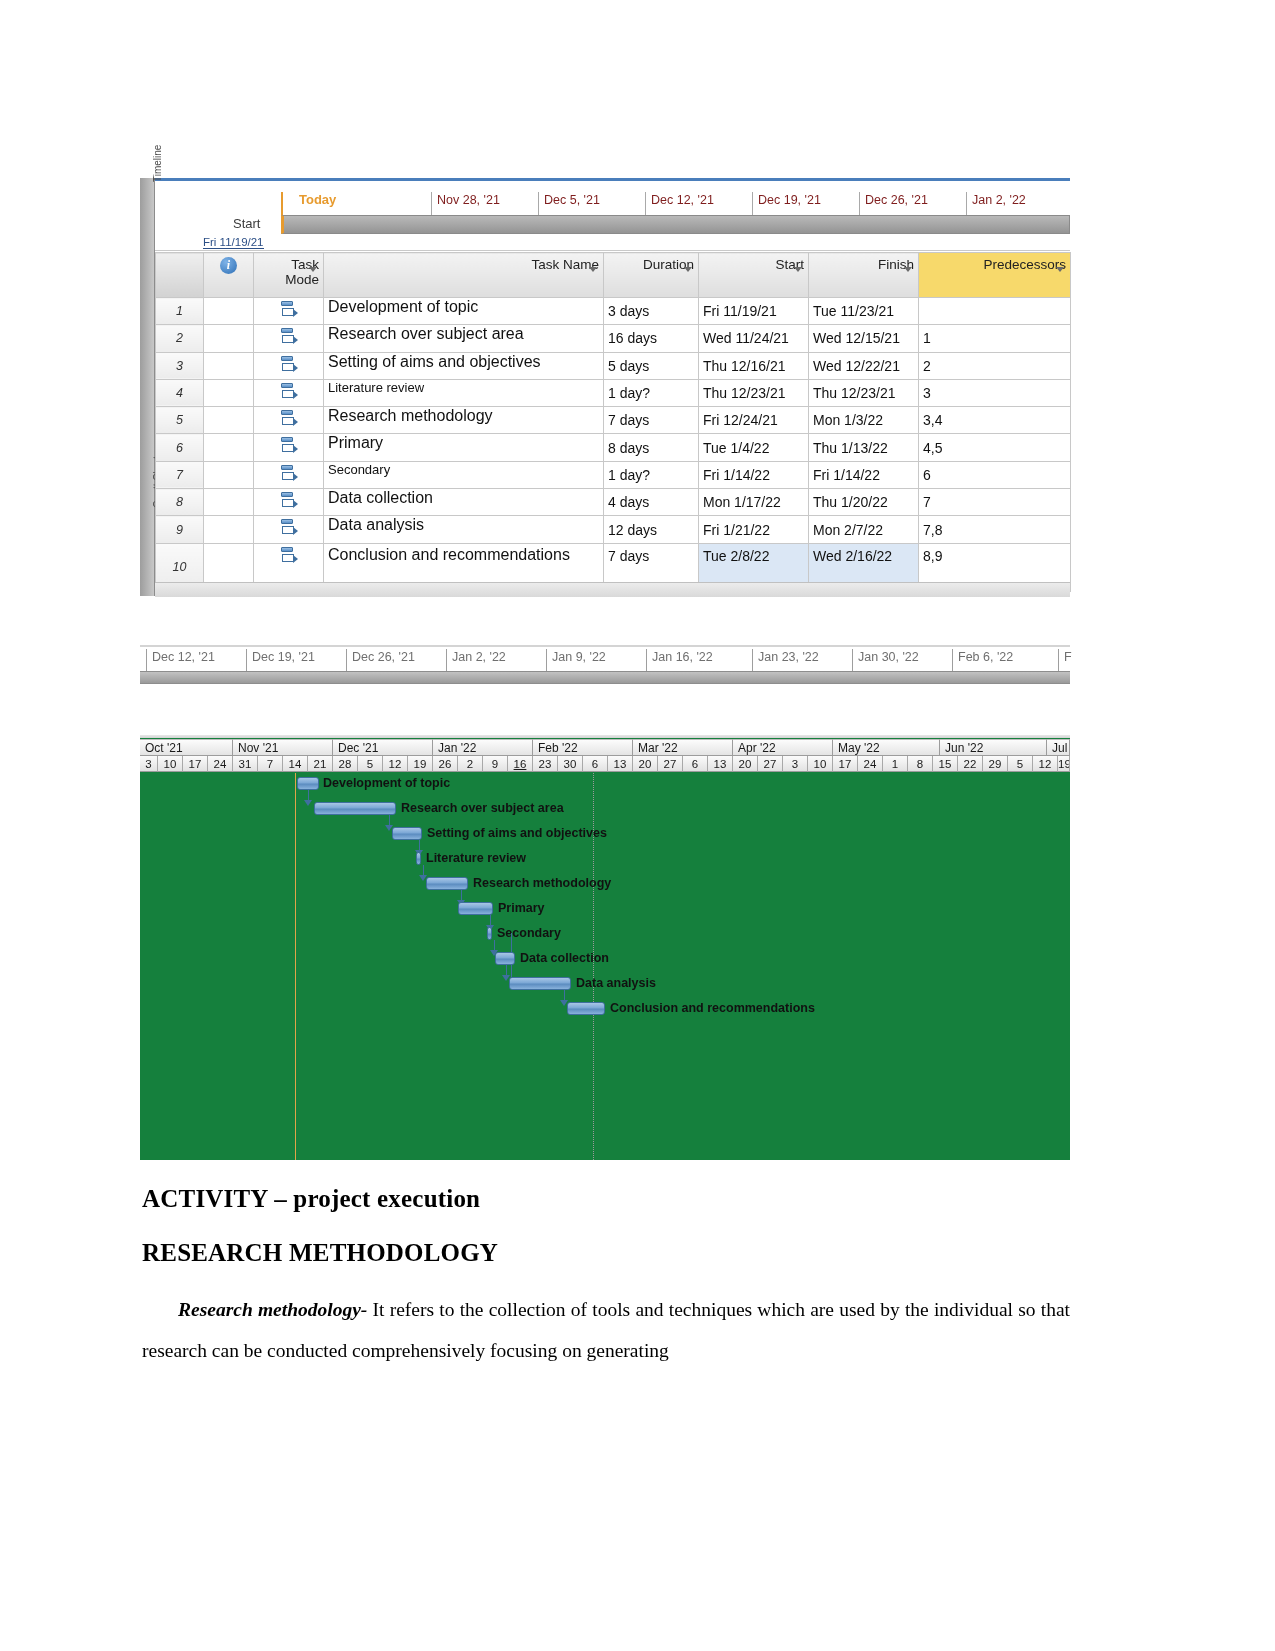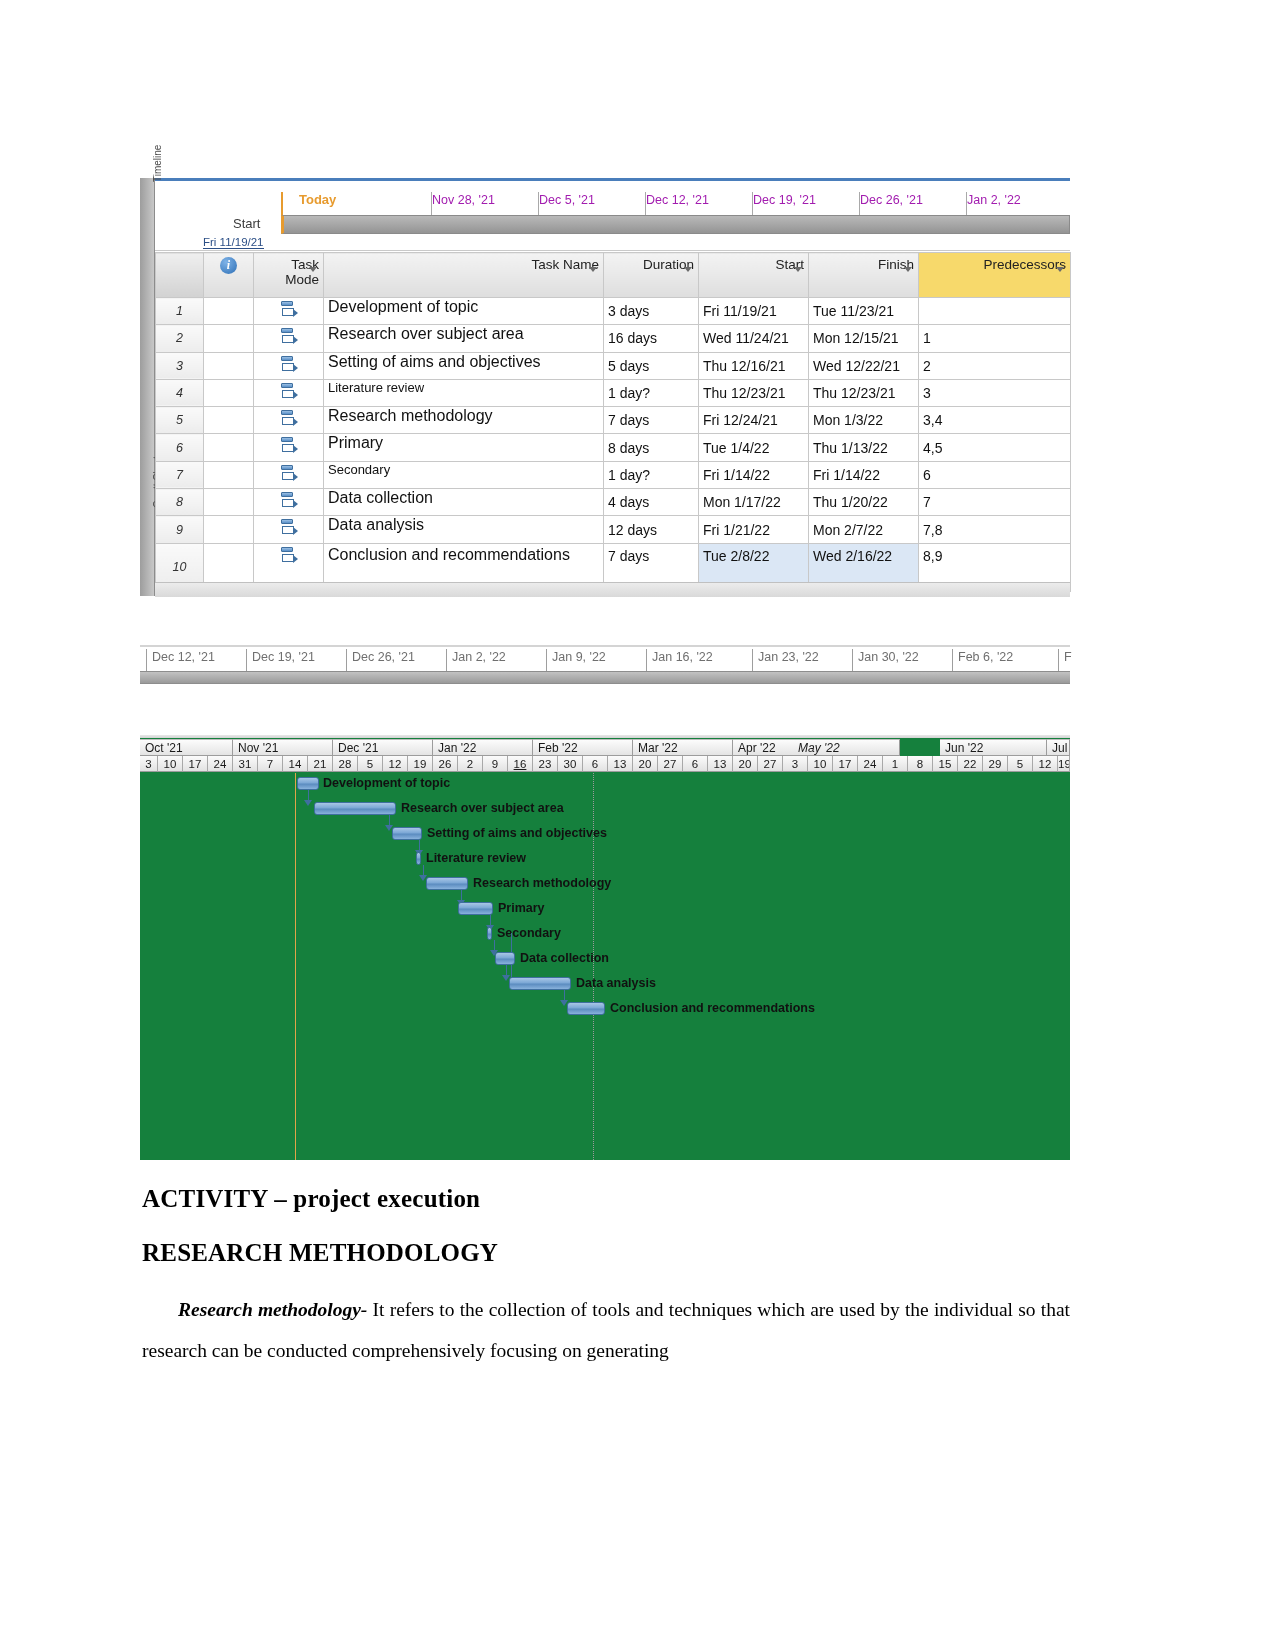--- a/index.html
+++ b/index.html
@@ -46,22 +46,22 @@
   }
 
   
   .tl {
     position: absolute; left: 15px; top: 4px; width: 915px; height: 68px;
     background: #fff;
     border-bottom: 1px solid #c9c9c9;
   }
   .tl-ticks { position: absolute; left: 0; top: 10px; width: 915px; height: 26px; }
   .tl-tick {
-    position: absolute; top: 0; font-size: 12.5px; color: #a21caf;
-    border-left: 1px solid #a9a9a9; height: 24px;
+    position: absolute; top: 0; font-size: 12.5px; color: #7f1d1d;
+    padding-left: 5px; border-left: 1px solid #a9a9a9; height: 24px;
     line-height: 16px; white-space: nowrap; text-align: right;
   }
   .tl-today {
     position: absolute; top: 0; font-size: 13px; color: #e79b2f; font-weight: 700;
     padding-left: 16px; border-left: 2px solid #e79b2f; height: 24px; line-height: 16px;
   }
   .tl-startlabel {
     position: absolute; left: 78px; top: 34px; font-size: 13px; color: #3b3b3b;
   }
   .tl-bar {
@@ -322,21 +322,21 @@
         <td></td>
         <td>
             <span class="mode-icon">
               <i></i>
               <b></b>
             </span>
           </td>
         <td class="tname">Research over subject area</td>
         <td class="dur">16 days</td>
         <td class="st">Wed 11/24/21</td>
-        <td class="fin">Mon 12/15/21</td>
+        <td class="fin">Wed 12/15/21</td>
         <td class="prd">1</td>
       </tr>
       <tr class="rowh">
         <td class="id">3</td>
         <td></td>
         <td>
             <span class="mode-icon">
               <i></i>
               <b></b>
             </span>
@@ -478,21 +478,21 @@
   <div class="gantt-head">
     <div class="gantt-head-top"></div>
 
     <div class="g-month" style="left:0px;   width:93px;">Oct '21</div>
     <div class="g-month" style="left:93px;  width:100px;">Nov '21</div>
     <div class="g-month" style="left:193px; width:100px;">Dec '21</div>
     <div class="g-month" style="left:293px; width:100px;">Jan '22</div>
     <div class="g-month" style="left:393px; width:100px;">Feb '22</div>
     <div class="g-month" style="left:493px; width:100px;">Mar '22</div>
     <div class="g-month" style="left:593px; width:100px;">Apr '22</div>
-    <div class="g-month" style="left:653px; width:107px;font-style:italic;">May '22</div>
+    <div class="g-month" style="left:693px; width:107px;">May '22</div>
     <div class="g-month" style="left:800px; width:107px;">Jun '22</div>
     <div class="g-month" style="left:907px; width:23px;">Jul '</div>
 
     <div class="g-week" style="left:0px;   width:18px;">3</div>
     <div class="g-week" style="left:18px;  width:25px;">10</div>
     <div class="g-week" style="left:43px;  width:25px;">17</div>
     <div class="g-week" style="left:68px;  width:25px;">24</div>
     <div class="g-week" style="left:93px;  width:25px;">31</div>
     <div class="g-week" style="left:118px; width:25px;">7</div>
     <div class="g-week" style="left:143px; width:25px;">14</div>

